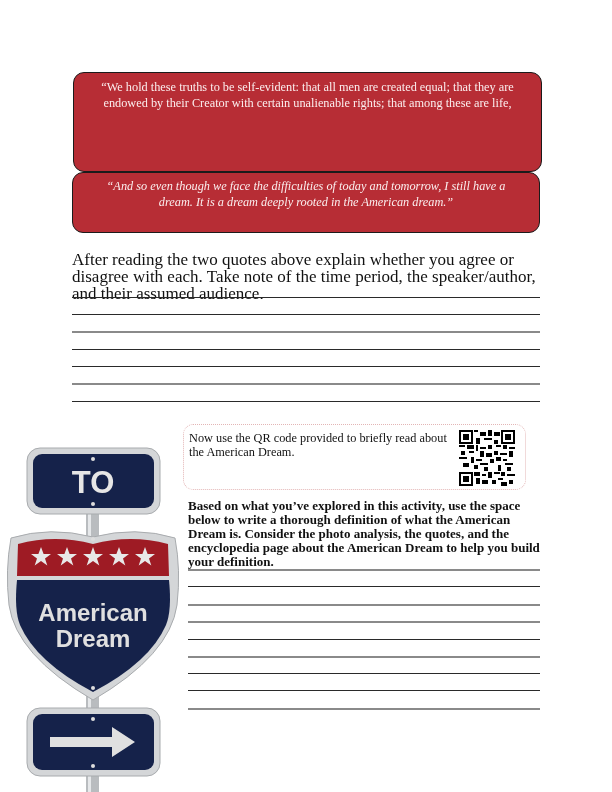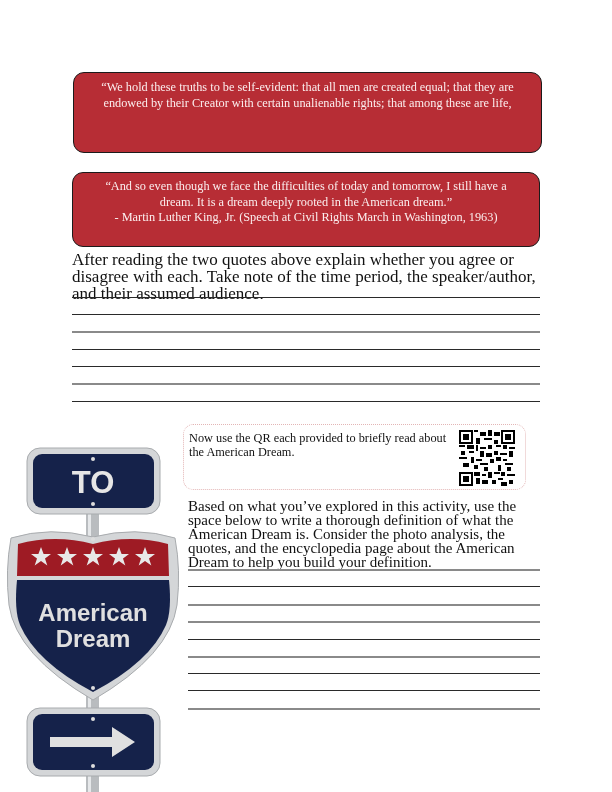--- a/index.html
+++ b/index.html
@@ -6,72 +6,71 @@
   body {
     width: 612px; height: 792px; background: #ffffff; position: relative; overflow: hidden;
     font-family: "Liberation Serif", "DejaVu Serif", serif; color: #111;
   }
   .quote-box {
     position: absolute; background: #b72d35; color: #fbeeee;
     border: 1.5px solid #1b1b1b; border-radius: 11px;
     text-align: center; font-size: 12.3px; line-height: 15.6px;
     box-sizing: border-box;
   }
-  .q1 { left: 73px; top: 72px; width: 469px; height: 81px; padding: 7px 10px 12px 10px; }
-  .q2 { left: 72px; top: 172px; width: 468px; height: 75px; padding: 6px 10px 0 10px; }
+  .q1 { left: 73px; top: 72px; width: 469px; height: 100px; padding: 7px 10px 12px 10px; }
+  .q2 { left: 72px; top: 172px; width: 468px; height: 61px; padding: 6px 10px 0 10px; font-style: italic; }
   .quote-box span { display: block; }
   .prompt1 {
     position: absolute; left: 72px; top: 251px; width: 472px;
     font-size: 17px; line-height: 17px;
   }
   .line { position: absolute; height: 1px; background: #2a2a2a; }
   .line.g { background: #8a8a8a; height: 1.5px; }
   .qr-box {
     position: absolute; left: 183px; top: 424px; width: 343px; height: 66px;
     border: 1.5px dotted #e3b5b5; border-radius: 10px; box-sizing: border-box;
   }
   .qr-text {
     position: absolute; left: 5px; top: 6px; width: 265px;
     font-size: 12.3px; line-height: 14px;
   }
   .qr-code { position: absolute; left: 274px; top: 5px; width: 58px; height: 56px; }
   .prompt2 {
     position: absolute; left: 188px; top: 499px; width: 362px;
-    font-size: 15px; line-height: 14px; font-weight: normal;
+    font-size: 13px; line-height: 14px; font-weight: bold;
   }
   .sign { position: absolute; left: 0; top: 440px; width: 185px; height: 352px; }
 </style>
 </head>
 <body>
 
 <div class="quote-box q1">
   <span>“We hold these truths to be self-evident: that all men are created equal; that they are</span>
   <span>endowed by their Creator with certain unalienable rights; that among these are life,</span>
 </div>
 
 <div class="quote-box q2">
   <span>“And so even though we face the difficulties of today and tomorrow, I still have a</span>
   <span>dream. It is a dream deeply rooted in the American dream.”</span>
-  <span>- Martin Luther King, Jr. (Speech at Civil Rights March in Washington, 1963)</span>
 </div>
 
 <div class="prompt1">After reading the two quotes above explain whether you agree or disagree with each. Take note of the time period, the speaker/author, and their assumed audience.</div>
 
 <div>
   <div class="line" style="left:72px;top:297px;width:468px;"></div>
   <div class="line" style="left:72px;top:314px;width:468px;"></div>
   <div class="line g" style="left:72px;top:331px;width:468px;"></div>
   <div class="line" style="left:72px;top:349px;width:468px;"></div>
   <div class="line" style="left:72px;top:366px;width:468px;"></div>
   <div class="line g" style="left:72px;top:383px;width:468px;"></div>
   <div class="line" style="left:72px;top:401px;width:468px;"></div>
 </div>
 
 <div class="qr-box">
-  <div class="qr-text">Now use the QR each provided to briefly read about the American Dream.</div>
+  <div class="qr-text">Now use the QR code provided to briefly read about the American Dream.</div>
   <svg class="qr-code" viewBox="0 0 29 29" shape-rendering="crispEdges">
     <rect width="29" height="29" fill="#fff"></rect>
     <g fill="#000">
       <rect x="0" y="0" width="7" height="7"></rect>
         <rect x="1" y="1" width="5" height="5" fill="#fff"></rect>
         <rect x="2" y="2" width="3" height="3"></rect>
       <rect x="22" y="0" width="7" height="7"></rect>
         <rect x="23" y="1" width="5" height="5" fill="#fff"></rect>
         <rect x="24" y="2" width="3" height="3"></rect>
       <rect x="0" y="22" width="7" height="7"></rect>

